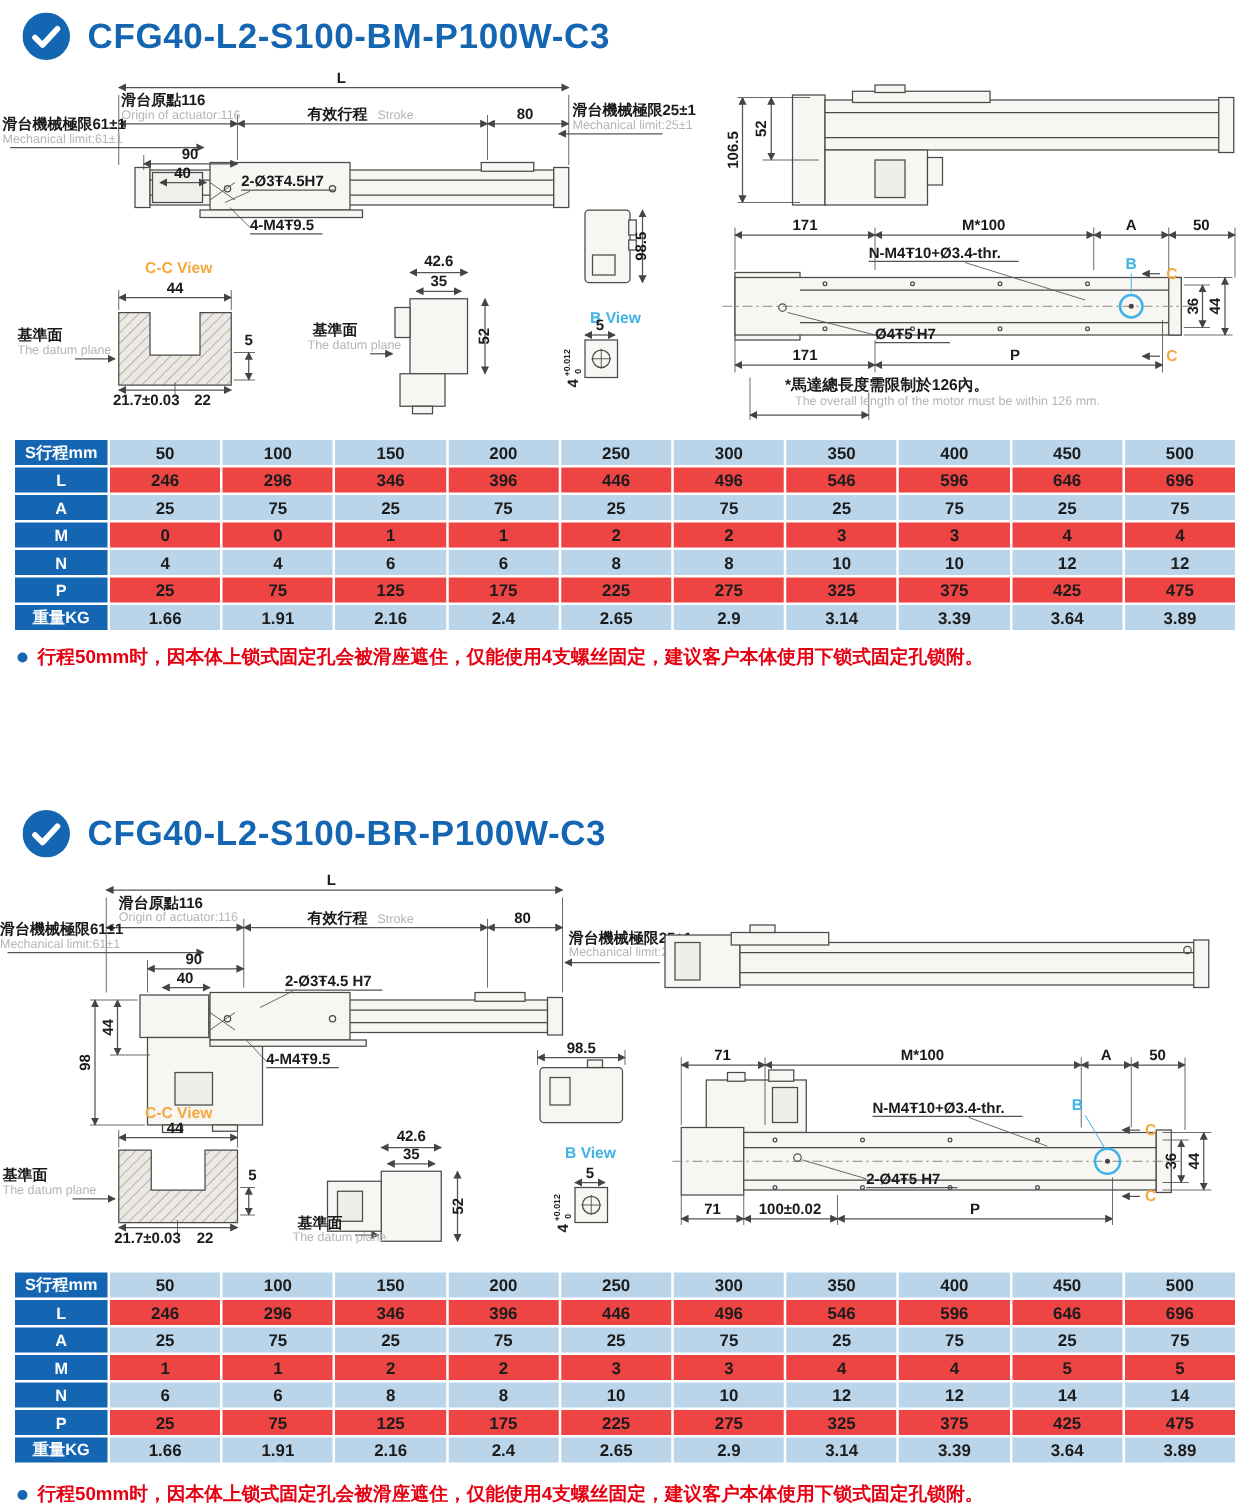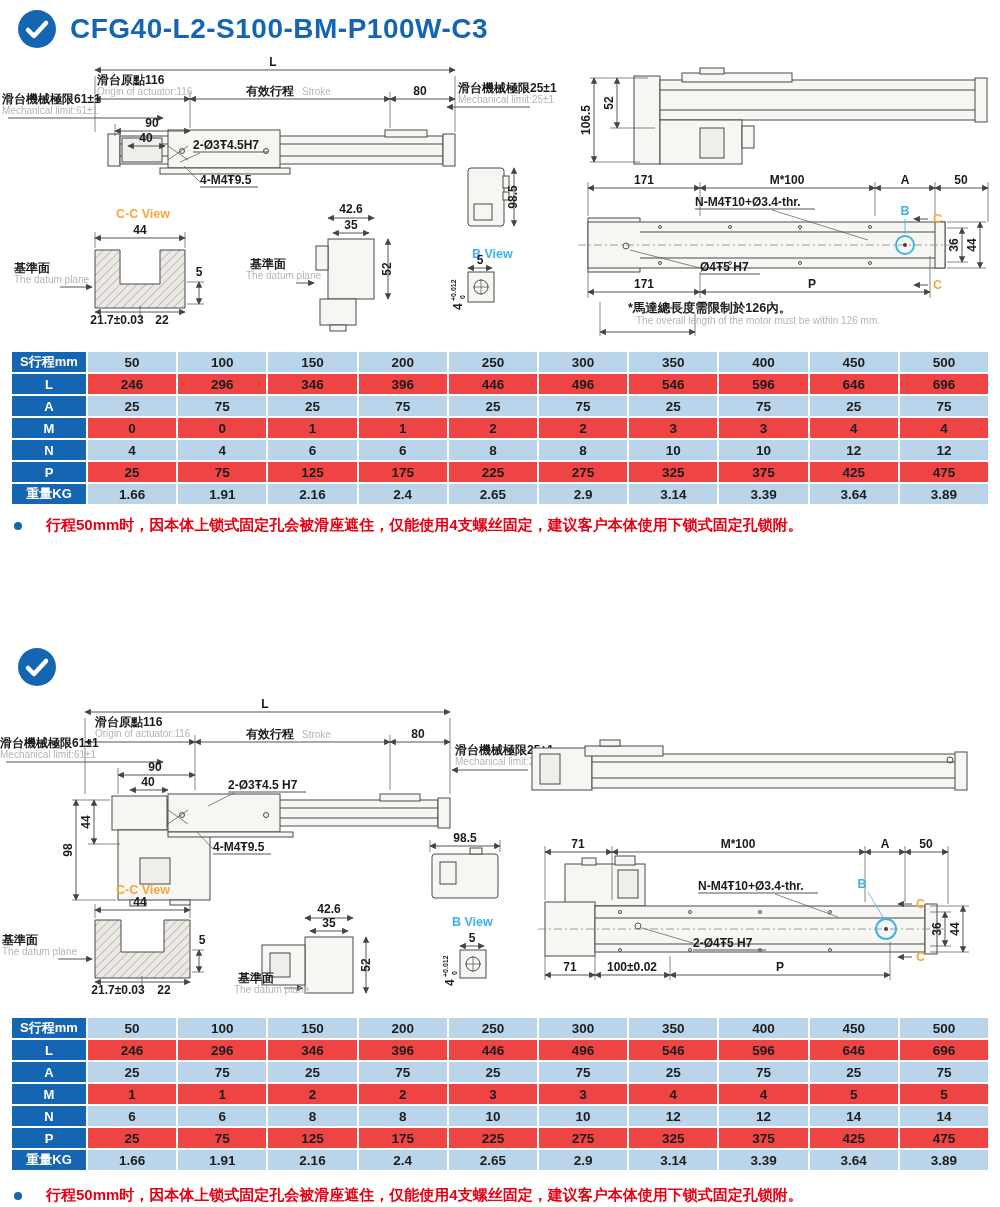--- a/index.html
+++ b/index.html
@@ -19,21 +19,21 @@
   .noteZh{font-weight:bold;font-size:12.5px;fill:#1a1a1a;}
   .dash{stroke-dasharray:8 3 2 3;stroke:#888;stroke-width:.8;}
   .dtable{position:absolute;left:12px;width:976px;display:flex;flex-direction:column;gap:2px;}
   .trow{display:flex;gap:2px;height:20px;}
   .th{width:74px;flex:0 0 74px;background:#1566b2;color:#fff;font-weight:bold;font-size:13px;
       display:flex;align-items:center;justify-content:center;}
   .td{flex:1;font-size:13.5px;font-weight:bold;color:#1c1c1c;
       display:flex;align-items:center;justify-content:center;}
   .td.lb{background:#bad5ea;}
   .td.wh{background:#ef4444;}
-  .note{position:absolute;left:14px;display:flex;align-items:center;gap:24px;
+  .note{position:absolute;left:14px;display:flex;align-items:center;gap:8px;
         color:#e60012;font-size:15px;font-weight:bold;}
   .note .bullet{width:8px;height:8px;border-radius:50%;background:#1566b2;flex:0 0 8px;}
 </style>
 </head>
 <body>
 
 <div class="page">
 
   <div class="sec-header" style="top:10px">
     <span class="check-icon">
@@ -355,20 +355,21 @@
     <span>行程50mm时，因本体上锁式固定孔会被滑座遮住，仅能使用4支螺丝固定，建议客户本体使用下锁式固定孔锁附。</span>
   </div>
 
   <div class="sec-header" style="top:648px">
     <span class="check-icon">
       <svg width="38" height="38" viewBox="0 0 38 38">
           <circle cx="19" cy="19" r="19" fill="#1566b2"></circle>
           <path d="M10 20l6 6 12-13" stroke="#fff" stroke-width="4.5" fill="none" stroke-linecap="round" stroke-linejoin="round"></path>
         </svg>
     </span>
+    <h1 class="sec-title">CFG40-L2-S100-BR-P100W-C3</h1>
   </div>
 
   <svg class="draw" style="top:698px" width="1000" height="312" viewBox="0 0 1000 312">
     <defs>
       <marker id="a2" viewBox="0 0 10 10" refX="9" refY="5" markerWidth="6.5" markerHeight="6.5" orient="auto-start-reverse">
           <path d="M0 0L10 5L0 10z" fill="#444"></path>
         </marker>
       <pattern id="h2" width="6" height="6" patternTransform="rotate(45)" patternUnits="userSpaceOnUse">
           <rect width="6" height="6" fill="#ece9e4"></rect>
           <line x1="0" y1="0" x2="0" y2="6" stroke="#9a9890" stroke-width="1.1"></line>

